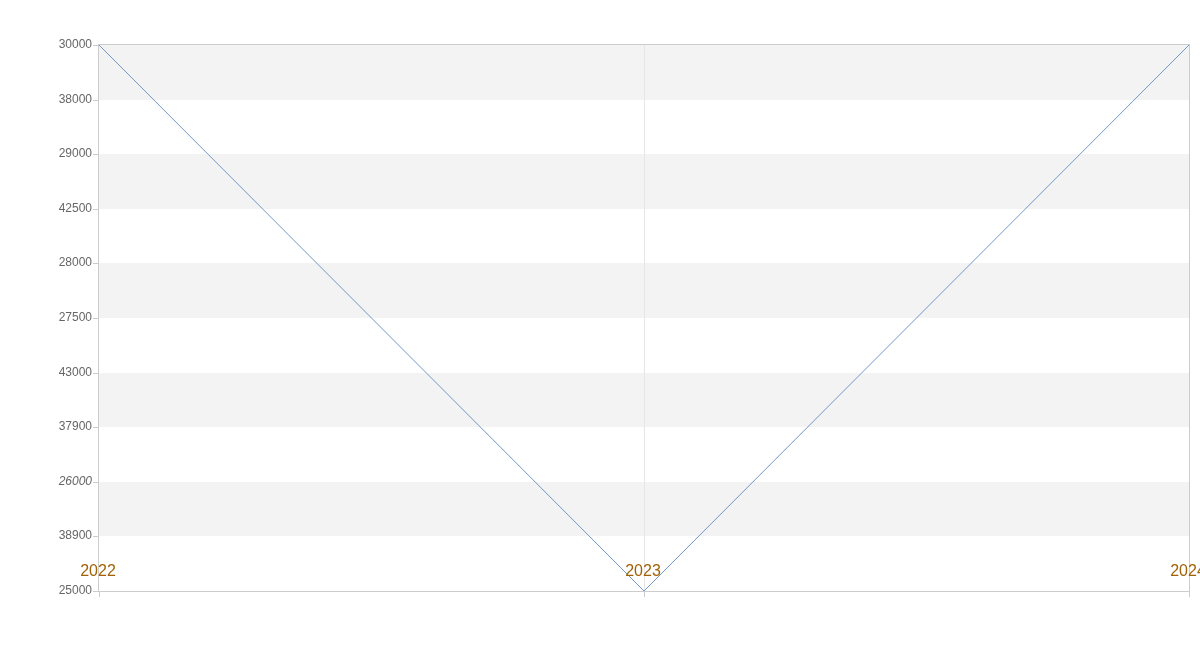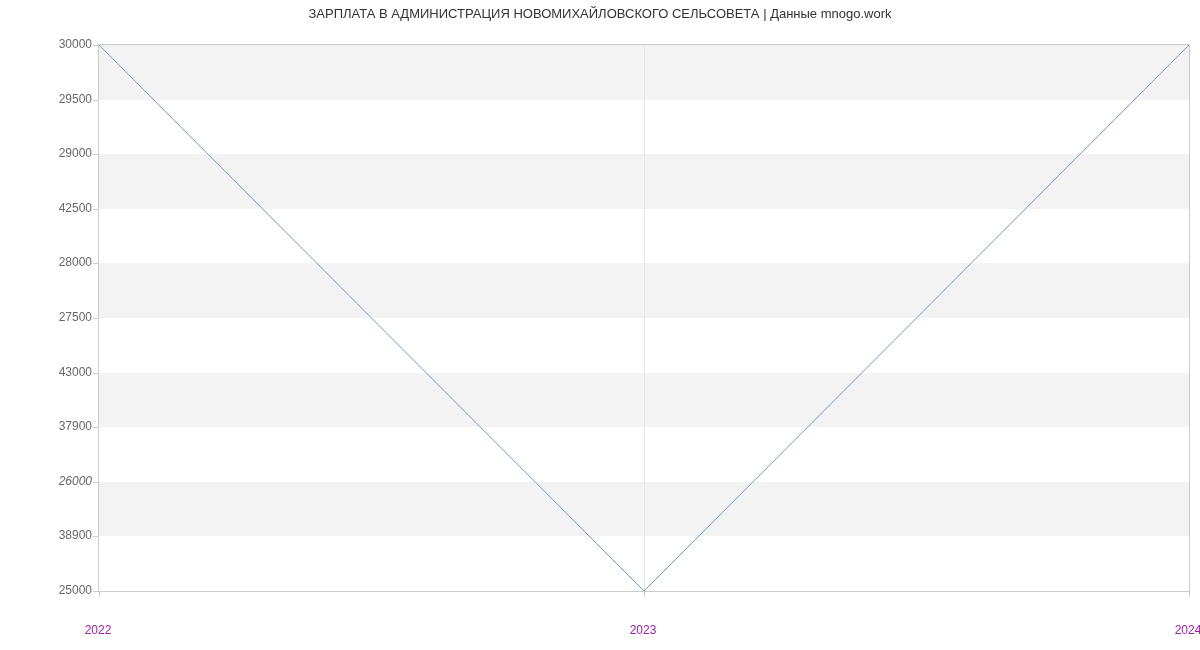--- a/index.html
+++ b/index.html
@@ -49,23 +49,23 @@
   .y-label {
     position: absolute;
     right: 1108px;
     font-size: 12px;
     color: #666666;
     text-align: left;
     transform: translateY(-50%);
   }
   .x-label {
     position: absolute;
-    top: 623px;
-    font-size: 12px;
-    color: #a21caf;
+    top: 562px;
+    font-size: 16px;
+    color: #a16207;
     transform: translateX(-50%);
     white-space: nowrap;
   }
   .tick-y {
     position: absolute;
     left: -6px;
     width: 6px;
     height: 1px;
     background: #cccccc;
   }
@@ -82,21 +82,20 @@
     top: 0;
     width: 1090px;
     height: 546px;
     overflow: visible;
   }
 </style>
 </head>
 <body>
 
 <div class="container">
-  <div class="title">ЗАРПЛАТА В АДМИНИСТРАЦИЯ НОВОМИХАЙЛОВСКОГО СЕЛЬСОВЕТА | Данные mnogo.work</div>
 
   <div class="plot">
     <div id="bands">
         <div class="band" style="top: 436.8px; height: 54.6px;"></div>
         <div class="band" style="top: 327.6px; height: 54.6px;"></div>
         <div class="band" style="top: 218.4px; height: 54.6px;"></div>
         <div class="band" style="top: 109.2px; height: 54.6px;"></div>
         <div class="band" style="top: 0px; height: 54.6px;"></div>
       </div>
     <div id="vgrids">
@@ -128,21 +127,21 @@
   <div id="ylabels">
       <div class="y-label" style="top: 590px;">25000</div>
       <div class="y-label" style="top: 535.4px;">38900</div>
       <div class="y-label" style="top: 480.8px; font-style: italic;">26000</div>
       <div class="y-label" style="top: 426.2px;">37900</div>
       <div class="y-label" style="top: 371.6px;">43000</div>
       <div class="y-label" style="top: 317px;">27500</div>
       <div class="y-label" style="top: 262.4px;">28000</div>
       <div class="y-label" style="top: 207.8px;">42500</div>
       <div class="y-label" style="top: 153.2px;">29000</div>
-      <div class="y-label" style="top: 98.6px;">29500</div>
+      <div class="y-label" style="top: 98.6px;">38000</div>
       <div class="y-label" style="top: 44px;">30000</div>
     </div>
   <div id="xlabels">
       <div class="x-label" style="left: 98px;">2022</div>
       <div class="x-label" style="left: 643px;">2023</div>
       <div class="x-label" style="left: 1188px;">2024</div>
     </div>
 </div>
 
 </body></html>

